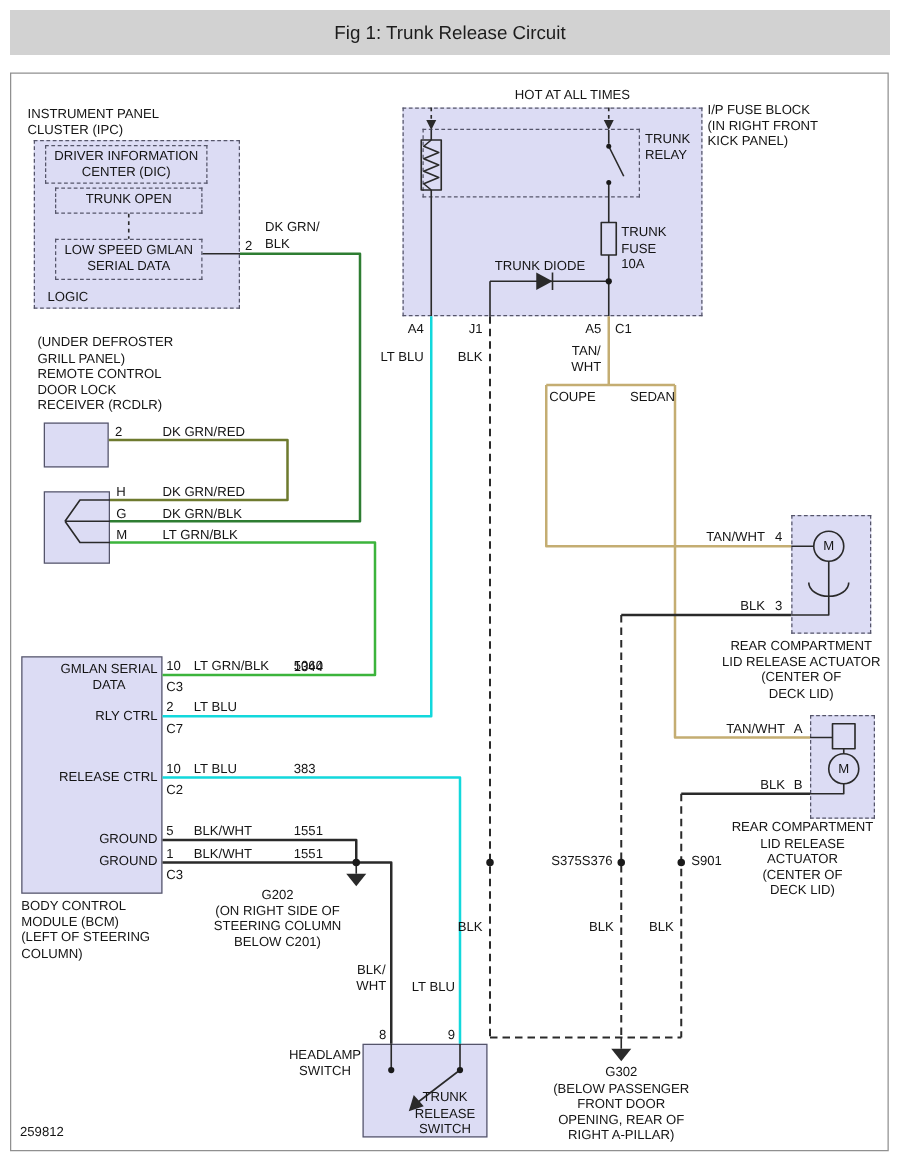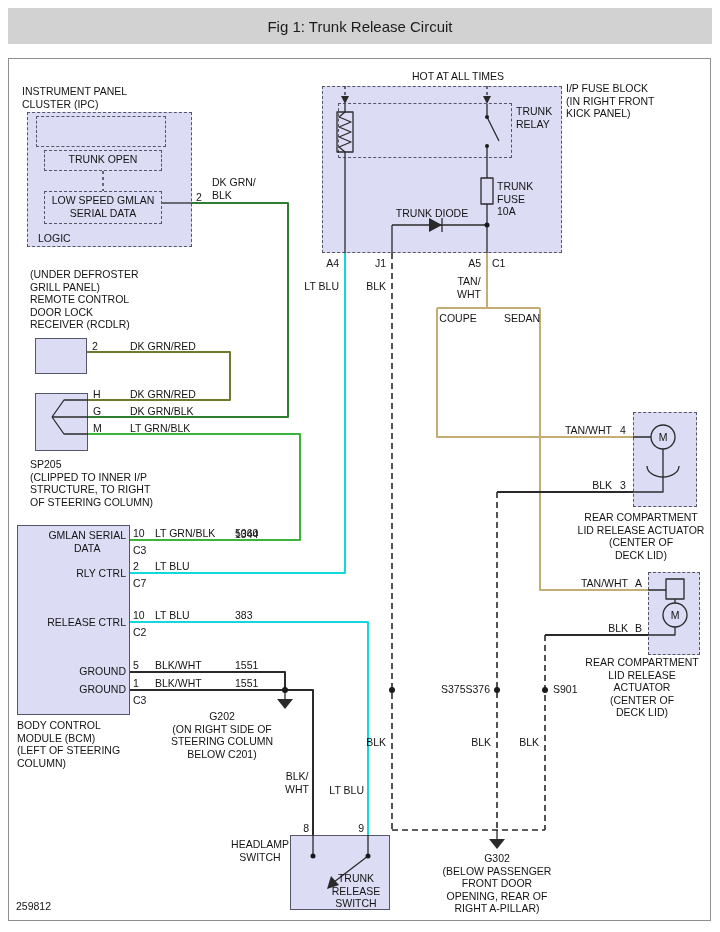--- a/index.html
+++ b/index.html
@@ -111,44 +111,42 @@
       <circle class="dot" cx="487" cy="117" r="2"></circle>
       <circle class="dot" cx="487" cy="146" r="2"></circle>
       <circle class="dot" cx="313" cy="856" r="2.5"></circle>
       <circle class="dot" cx="368" cy="856" r="2.5"></circle>
     </g>
   </svg>
 
   <div id="labels">
       <div class="lbl left" style="left: 22px; top: 85px;">INSTRUMENT PANEL
 CLUSTER (IPC)</div>
+      <div class="lbl center" style="left: 101px; top: 119px;">DRIVER INFORMATION
+CENTER (DIC)</div>
       <div class="lbl center" style="left: 103px; top: 153px;">TRUNK OPEN</div>
       <div class="lbl center" style="left: 103px; top: 194px;">LOW SPEED GMLAN
 SERIAL DATA</div>
       <div class="lbl left" style="left: 38px; top: 232px;">LOGIC</div>
       <div class="lbl left" style="left: 196px; top: 191px;">2</div>
       <div class="lbl left" style="left: 212px; top: 176px;">DK GRN/
 BLK</div>
       <div class="lbl left" style="left: 30px; top: 268px;">(UNDER DEFROSTER
 GRILL PANEL)
 REMOTE CONTROL
 DOOR LOCK
 RECEIVER (RCDLR)</div>
       <div class="lbl left" style="left: 92px; top: 340px;">2</div>
       <div class="lbl left" style="left: 130px; top: 340px;">DK GRN/RED</div>
       <div class="lbl left" style="left: 93px; top: 388px;">H</div>
       <div class="lbl left" style="left: 130px; top: 388px;">DK GRN/RED</div>
       <div class="lbl left" style="left: 93px; top: 405px;">G</div>
       <div class="lbl left" style="left: 130px; top: 405px;">DK GRN/BLK</div>
       <div class="lbl left" style="left: 93px; top: 422px;">M</div>
       <div class="lbl left" style="left: 130px; top: 422px;">LT GRN/BLK</div>
-      <div class="lbl left" style="left: 30px; top: 458px;">SP205
-(CLIPPED TO INNER I/P
-STRUCTURE, TO RIGHT
-OF STEERING COLUMN)</div>
       <div class="lbl center" style="left: 458px; top: 70px;">HOT AT ALL TIMES</div>
       <div class="lbl left" style="left: 566px; top: 82px;">I/P FUSE BLOCK
 (IN RIGHT FRONT
 KICK PANEL)</div>
       <div class="lbl left" style="left: 516px; top: 105px;">TRUNK
 RELAY</div>
       <div class="lbl center" style="left: 432px; top: 207px;">TRUNK DIODE</div>
       <div class="lbl left" style="left: 497px; top: 180px;">TRUNK
 FUSE
 10A</div>

